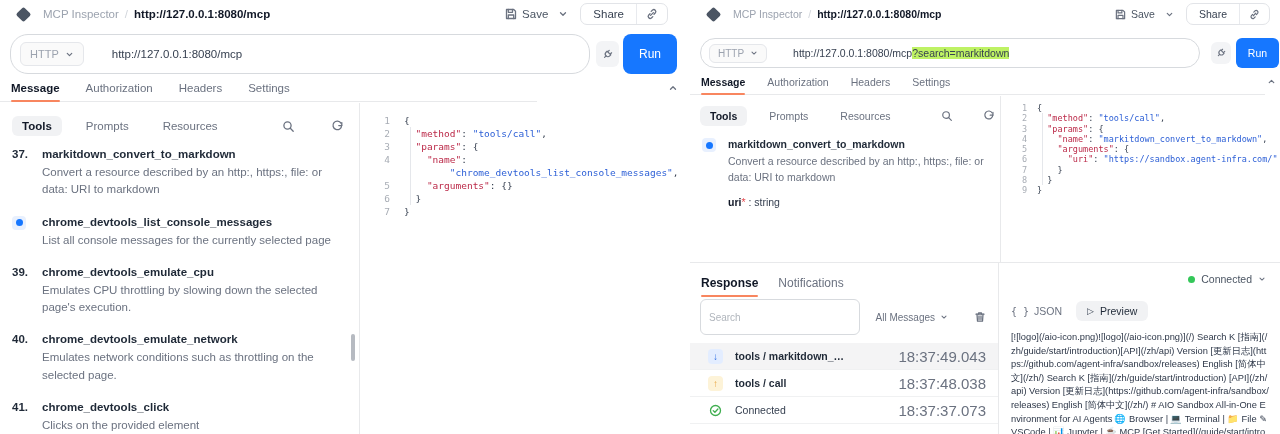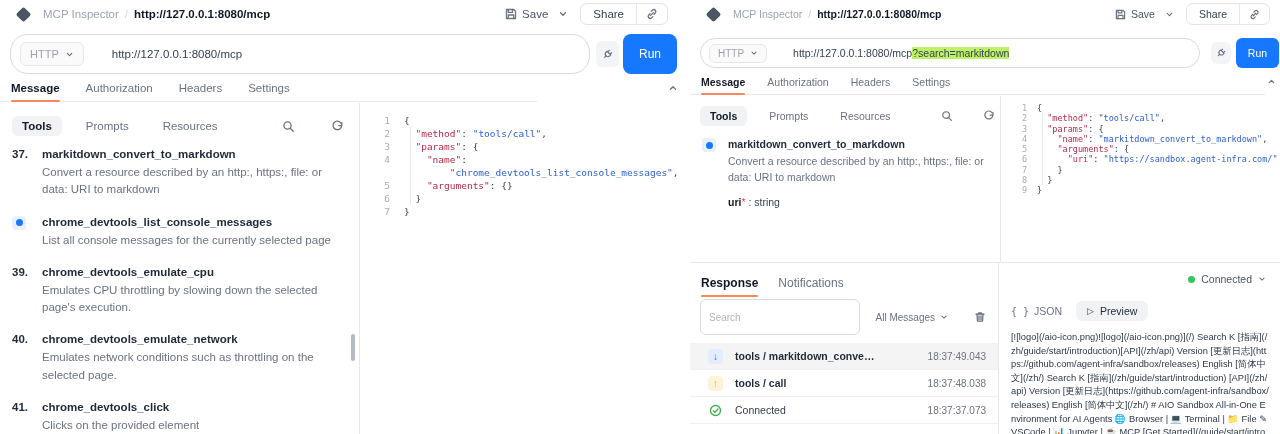--- a/index.html
+++ b/index.html
@@ -123,21 +123,21 @@
   .resp-search { flex:none; width:160px; height:36px; border:1px solid #d7dade; border-radius:6px; font-size:10px; padding:0 8px; color:#374151; font-family:inherit; }
   .resp-search::placeholder { color:#b0b5bc; }
   .filter { display:flex; align-items:center; gap:5px; color:#6b7280; font-size:10px; margin-left:auto; }
   .msg-row { display:flex; align-items:center; height:27px; padding:0 12px 0 18px; border-bottom:1px solid #f0f1f2; gap:12px; }
   .msg-row.sel { background:#f4f4f5; }
   .msg-ic { flex:none; width:15px; height:15px; border-radius:4px; display:flex; align-items:center; justify-content:center; font-size:10px; }
   .msg-ic.in { background:#e3edff; color:#2f6fe4; }
   .msg-ic.out { background:#fdf3d8; color:#e8a33d; }
   .msg-label { flex:1; font-weight:bold; color:#1f2937; font-size:10.5px; white-space:nowrap; overflow:hidden; text-overflow:ellipsis; }
   .msg-label.normal { font-weight:normal; color:#374151; }
-  .msg-time { color:#6b7280; font-size:10px;margin-left:40px; }
+  .msg-time { color:#6b7280; font-size:15px;margin-left:40px; }
 
   
   .prev-col { position:absolute; left:309px; top:263px; right:0; bottom:0; overflow:hidden; }
   .status-row { display:flex; align-items:center; justify-content:flex-end; gap:6px; padding:10px 14px 0 0; color:#4b5563; font-size:10.5px; }
   .status-dot { width:7px; height:7px; border-radius:50%; background:#34c759; }
   .view-btns { display:flex; align-items:center; gap:14px; padding:16px 0 0 12px; }
   .json-btn { display:flex; align-items:center; gap:5px; color:#6b7280; font-size:10.5px; }
   .json-btn .braces { font-family:"DejaVu Sans Mono", monospace; font-size:10px; }
   .preview-btn { display:flex; align-items:center; gap:6px; background:#f1f2f4; border-radius:6px; padding:4px 11px; color:#1f2937; font-size:10.5px; }
   .preview-btn .tri { font-size:9px; color:#374151; }

